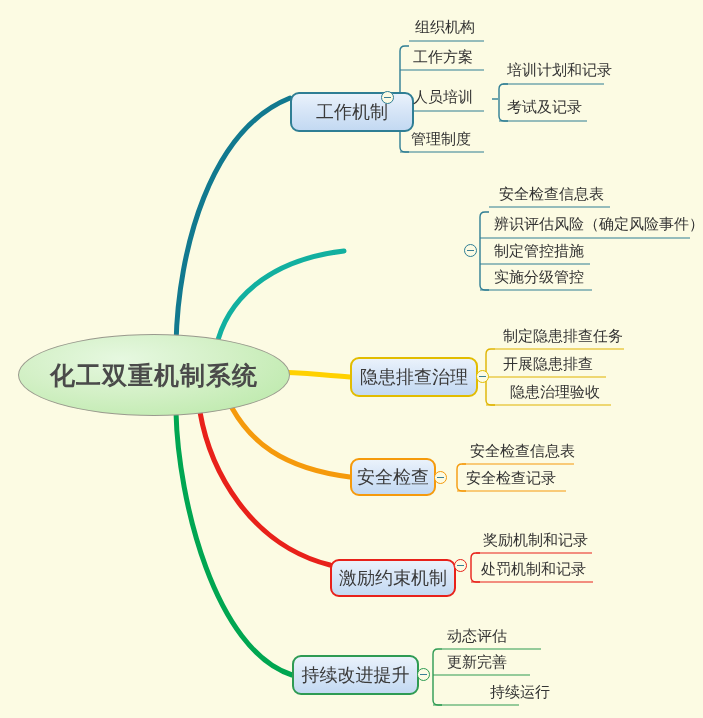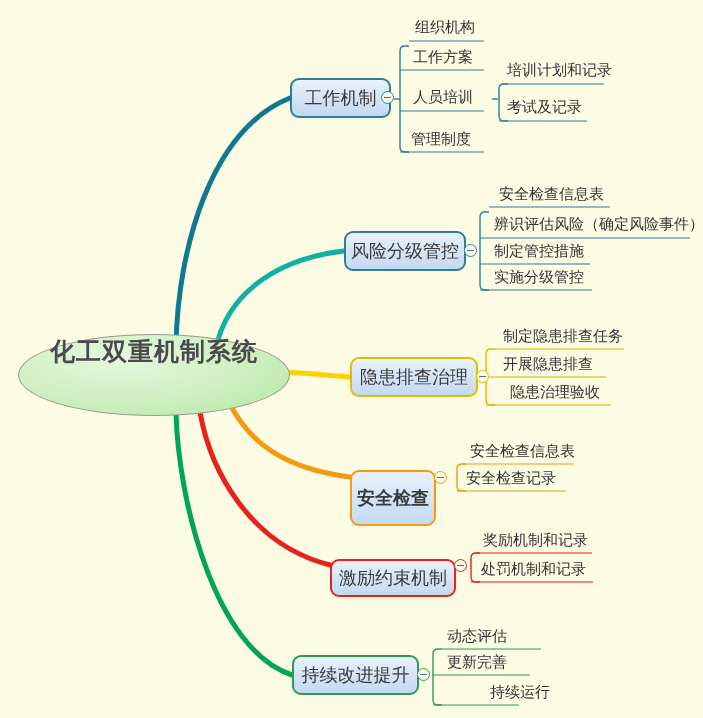--- a/index.html
+++ b/index.html
@@ -14,21 +14,21 @@
   svg.layer{position:absolute;left:0;top:0;width:703px;height:718px;pointer-events:none;}
 
   
   .root-node{
     position:absolute;
     left:18px;top:334px;width:272px;height:82px;
     border-radius:50%;
     background:radial-gradient(ellipse at 38% 30%, #e6f8e0 0%, #d3f0c6 45%, #b6e8a4 100%);
     border:1px solid #9a9a8e;
     box-sizing:border-box;
-    display:flex;justify-content:center;
+    display:flex;align-items:center;justify-content:center;
   }
   .root-label{
     font-size:25px;font-weight:bold;color:#4a4a4a;
     letter-spacing:1px;white-space:nowrap;
   }
 
   
   .node{
     position:absolute;
     box-sizing:border-box;
@@ -121,36 +121,33 @@
     <path d="M442,649 L438,649 Q433,649 433,654 L433,700 Q433,705 438,705 L442,705" stroke="#2E9B53" stroke-width="1.4" fill="none"></path>
     <line x1="442" y1="649" x2="541" y2="649" stroke="#2E9B53" stroke-width="1.2"></line>
     <line x1="433" y1="675" x2="530" y2="675" stroke="#2E9B53" stroke-width="1.2"></line>
     <line x1="433" y1="705" x2="519" y2="705" stroke="#2E9B53" stroke-width="1.2"></line>
   </svg>
 
   <div class="root-node">
     <span class="root-label">化工双重机制系统</span>
   </div>
 
-  <div class="node" style="left:290px;top:78px;width:101px;height:40px;border:2px solid #2F7E94;">
+  <div class="node" style="left:290px;top:92px;width:124px;height:40px;border:2px solid #2F7E94;">
     <span class="node-label">工作机制</span>
   </div>
   <div class="toggle" style="left:381px;top:91px;border-color:#2F7E94;"></div>
 
-  <div class="node" style="left:344px;top:231px;width:122px;height:40px;border:2px solid #2F7E94;">
-    <span class="node-label">风险分级管控</span>
-  </div>
   <div class="toggle" style="left:464px;top:244px;border-color:#2F7E94;"></div>
 
   <div class="node" style="left:350px;top:357px;width:128px;height:40px;border:2px solid #E2BC00;">
     <span class="node-label">隐患排查治理</span>
   </div>
   <div class="toggle" style="left:476px;top:370px;border-color:#E2BC00;"></div>
 
-  <div class="node" style="left:350px;top:470px;width:86px;height:56px;border:2px solid #F59A0C;font-weight:bold;">
+  <div class="node" style="left:350px;top:458px;width:86px;height:38px;border:2px solid #F59A0C;">
     <span class="node-label">安全检查</span>
   </div>
   <div class="toggle" style="left:434px;top:471px;border-color:#F59A0C;"></div>
 
   <div class="node" style="left:330px;top:546px;width:126px;height:38px;border:2px solid #E8211A;margin-top:13px;">
     <span class="node-label">激励约束机制</span>
   </div>
   <div class="toggle" style="left:454px;top:559px;border-color:#E8211A;"></div>
 
   <div class="node" style="left:292px;top:655px;width:127px;height:40px;border:2px solid #2E9B53;">

